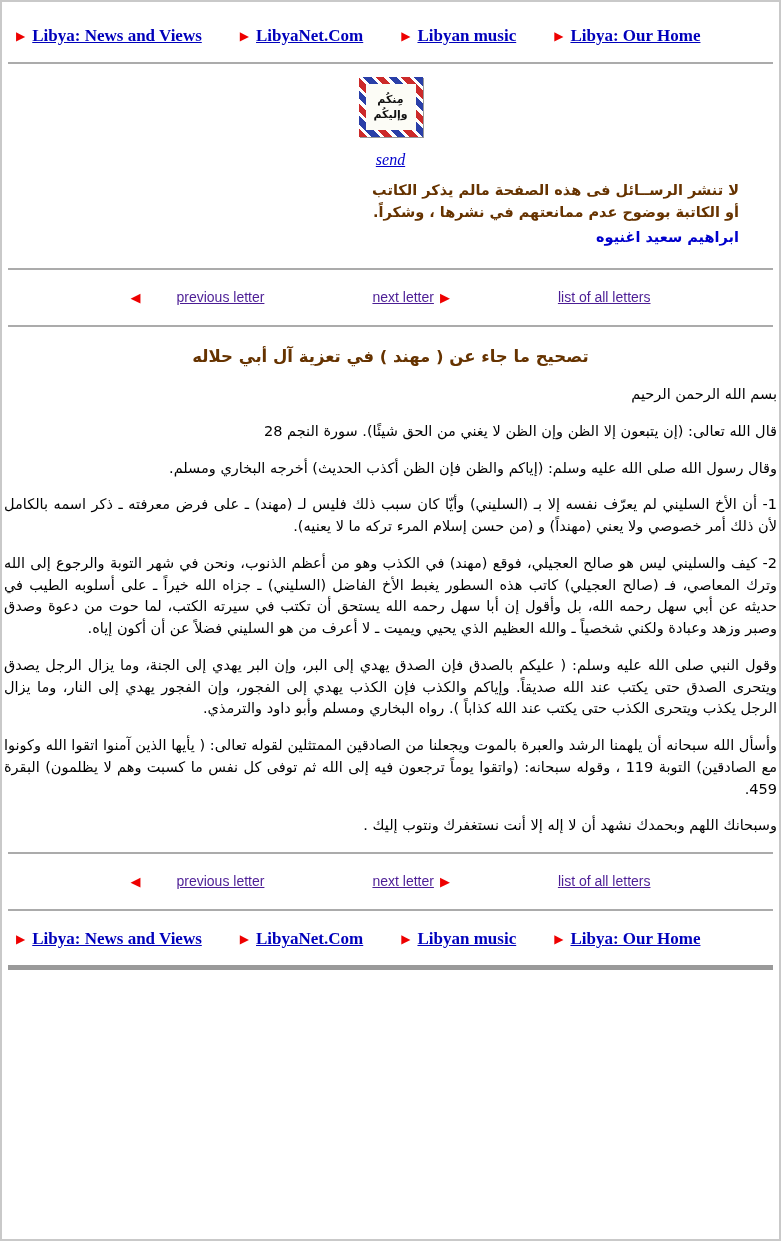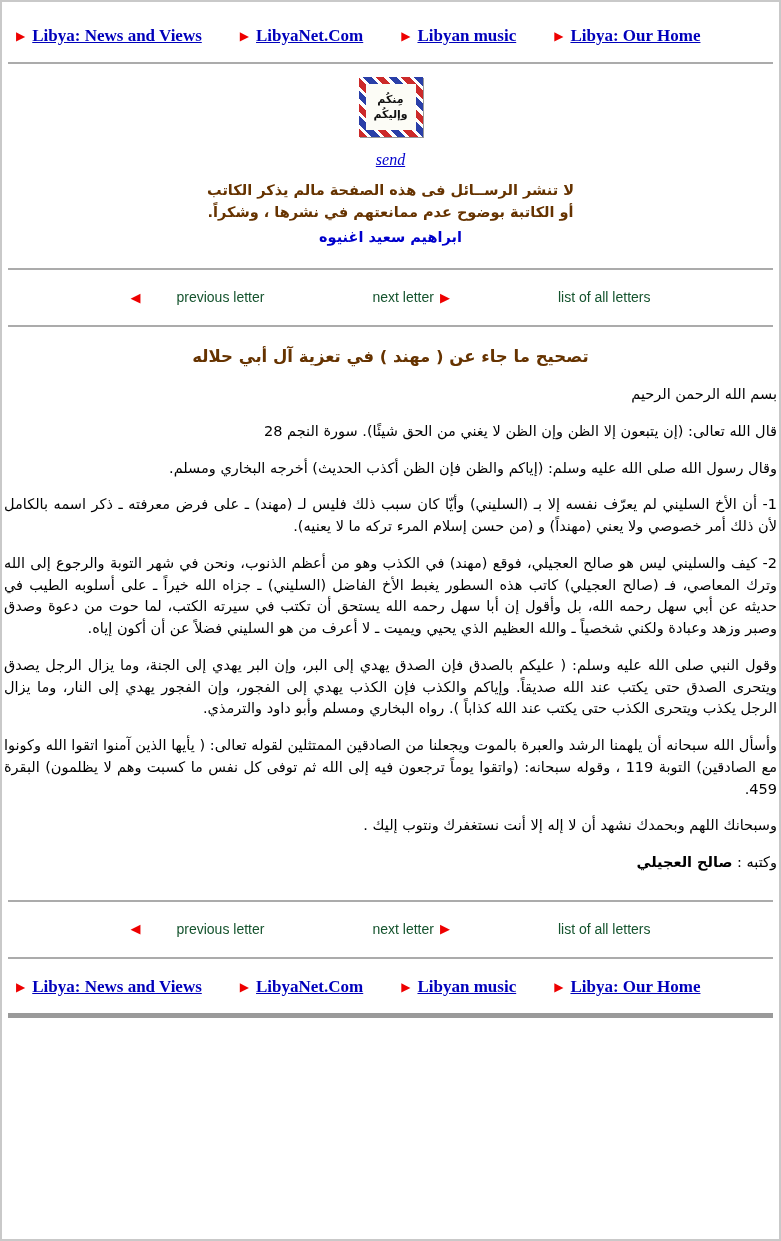--- a/index.html
+++ b/index.html
@@ -68,42 +68,42 @@
   }
   .send-row { text-align: center; margin: 14px 0 10px 0; font-style: italic; }
   .send-row a {
     color: #0000cc; text-decoration: underline;
     font-family: "Liberation Serif", serif; font-size: 16px; cursor: pointer;
   }
 
   
   .notice {
     direction: rtl;
-    text-align: center;
+    text-align: right;
     font-family: "DejaVu Sans", sans-serif;
     font-size: 14.5px;
     font-weight: bold;
     color: #663300;
     line-height: 1.55;
     margin: 2px 40px 20px 40px;
   }
   .notice .sig { color: #0000cc; display: block; margin-top: 2px; }
 
   
   .letter-nav {
     display: flex;
     justify-content: center;
     align-items: center;
     gap: 78px;
     padding: 19px 0 20px 0;
     font-family: "Liberation Sans", sans-serif;
     font-size: 14px;
     white-space: nowrap;
   }
-  .letter-nav a { color: #14532d; cursor: pointer; margin-left: 30px; }
+  .letter-nav a { color: #4c1d95; text-decoration: underline; cursor: pointer; margin-left: 30px; }
   .letter-nav .nav-item { display: flex; align-items: center; gap: 6px; }
   .letter-nav .tri { font-size: 13px; }
 
   
   .letter {
     direction: rtl;
     padding: 0 2px;
     font-family: "DejaVu Sans", sans-serif;
     font-size: 14.5px;
     color: #000000;
@@ -187,23 +187,20 @@
 
     <p class="short">بسم الله الرحمن الرحيم</p>
     <p>قال الله تعالى: (إن يتبعون إلا الظن وإن الظن لا يغني من الحق شيئًا). سورة النجم 28</p>
     <p>وقال رسول الله صلى الله عليه وسلم: (إياكم والظن فإن الظن أكذب الحديث) أخرجه البخاري ومسلم.</p>
     <p>1- أن الأخ السليني لم يعرّف نفسه إلا بـ (السليني) وأيّا كان سبب ذلك فليس لـ (مهند) ـ على فرض معرفته ـ ذكر اسمه بالكامل لأن ذلك أمر خصوصي ولا يعني (مهنداً) و (من حسن إسلام المرء تركه ما لا يعنيه).</p>
     <p>2- كيف والسليني ليس هو صالح العجيلي، فوقع (مهند) في الكذب وهو من أعظم الذنوب، ونحن في شهر التوبة والرجوع إلى الله وترك المعاصي، فـ (صالح العجيلي) كاتب هذه السطور يغبط الأخ الفاضل (السليني) ـ جزاه الله خيراً ـ على أسلوبه الطيب في حديثه عن أبي سهل رحمه الله، بل وأقول إن أبا سهل رحمه الله يستحق أن تكتب في سيرته الكتب، لما حوت من دعوة وصدق وصبر وزهد وعبادة ولكني شخصياً ـ والله العظيم الذي يحيي ويميت ـ لا أعرف من هو السليني فضلاً عن أن أكون إياه.</p>
     <p>وقول النبي صلى الله عليه وسلم: ( عليكم بالصدق فإن الصدق يهدي إلى البر، وإن البر يهدي إلى الجنة، وما يزال الرجل يصدق ويتحرى الصدق حتى يكتب عند الله صديقاً. وإياكم والكذب فإن الكذب يهدي إلى الفجور، وإن الفجور يهدي إلى النار، وما يزال الرجل يكذب ويتحرى الكذب حتى يكتب عند الله كذاباً ). رواه البخاري ومسلم وأبو داود والترمذي.</p>
     <p>وأسأل الله سبحانه أن يلهمنا الرشد والعبرة بالموت ويجعلنا من الصادقين الممتثلين لقوله تعالى: ( يأيها الذين آمنوا اتقوا الله وكونوا مع الصادقين) التوبة 119 ، وقوله سبحانه: (واتقوا يوماً ترجعون فيه إلى الله ثم توفى كل نفس ما كسبت وهم لا يظلمون) البقرة 459.</p>
     <p class="short">وسبحانك اللهم وبحمدك نشهد أن لا إله إلا أنت نستغفرك ونتوب إليك .</p>
 
-    <div class="written-by">
-      <span>وكتبه : </span><b>صالح العجيلي</b>
-    </div>
   </div>
 
   <hr class="rule">
 
   <div class="letter-nav">
     <span class="nav-item">
       <span class="tri">◀</span>
       <a>previous letter</a>
     </span>
     <span class="nav-item">

